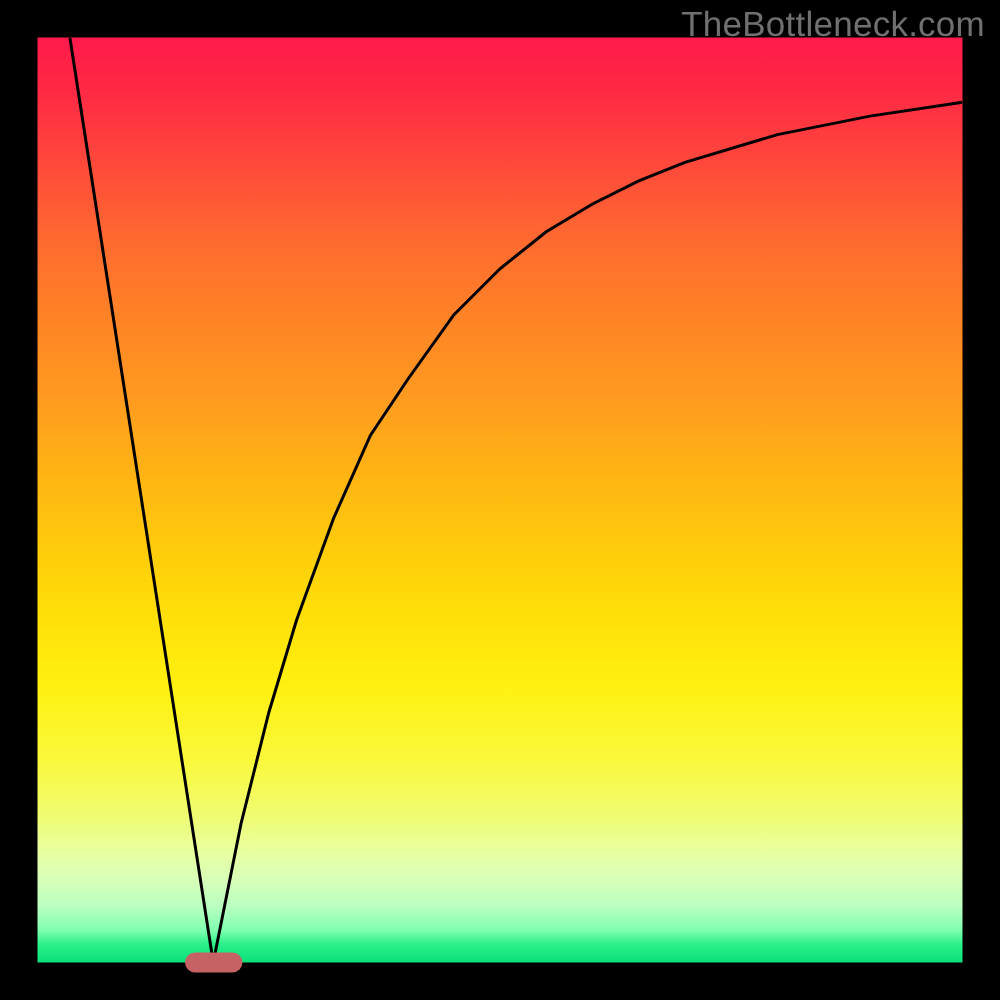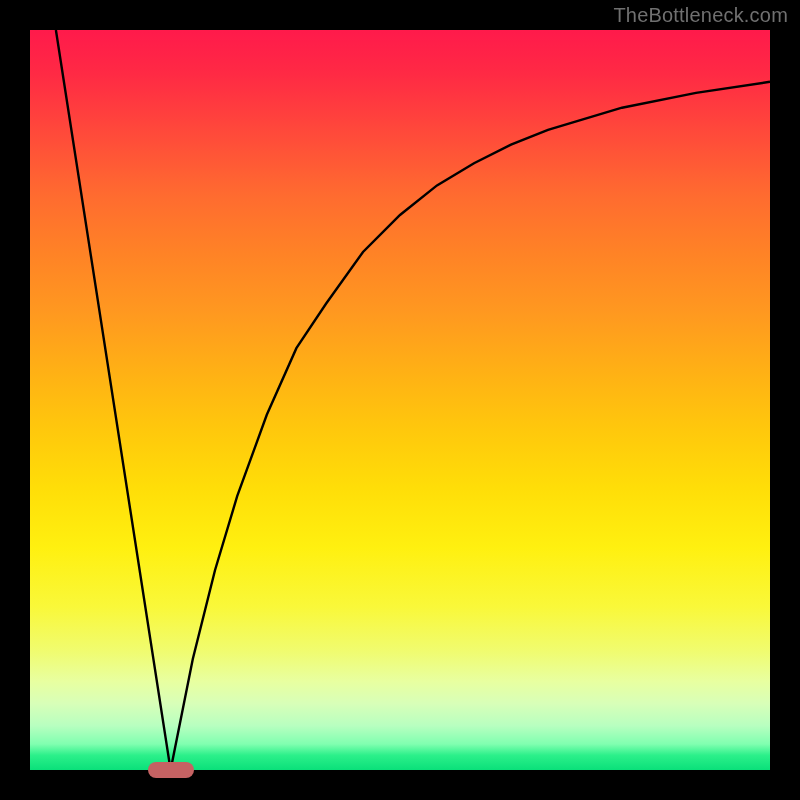--- a/index.html
+++ b/index.html
@@ -15,21 +15,21 @@
     position: relative;
     width: 800px;
     height: 800px;
     background: #000;
   }
   .watermark {
     position: absolute;
     top: 4px;
     right: 12px;
     color: #707070;
-    font-size: 20px;
+    font-size: 28px;
     font-weight: 500;
     letter-spacing: 0.2px;
     z-index: 10;
   }
   .plot {
     position: absolute;
     left: 30px;
     top: 30px;
     width: 740px;
     height: 740px;

